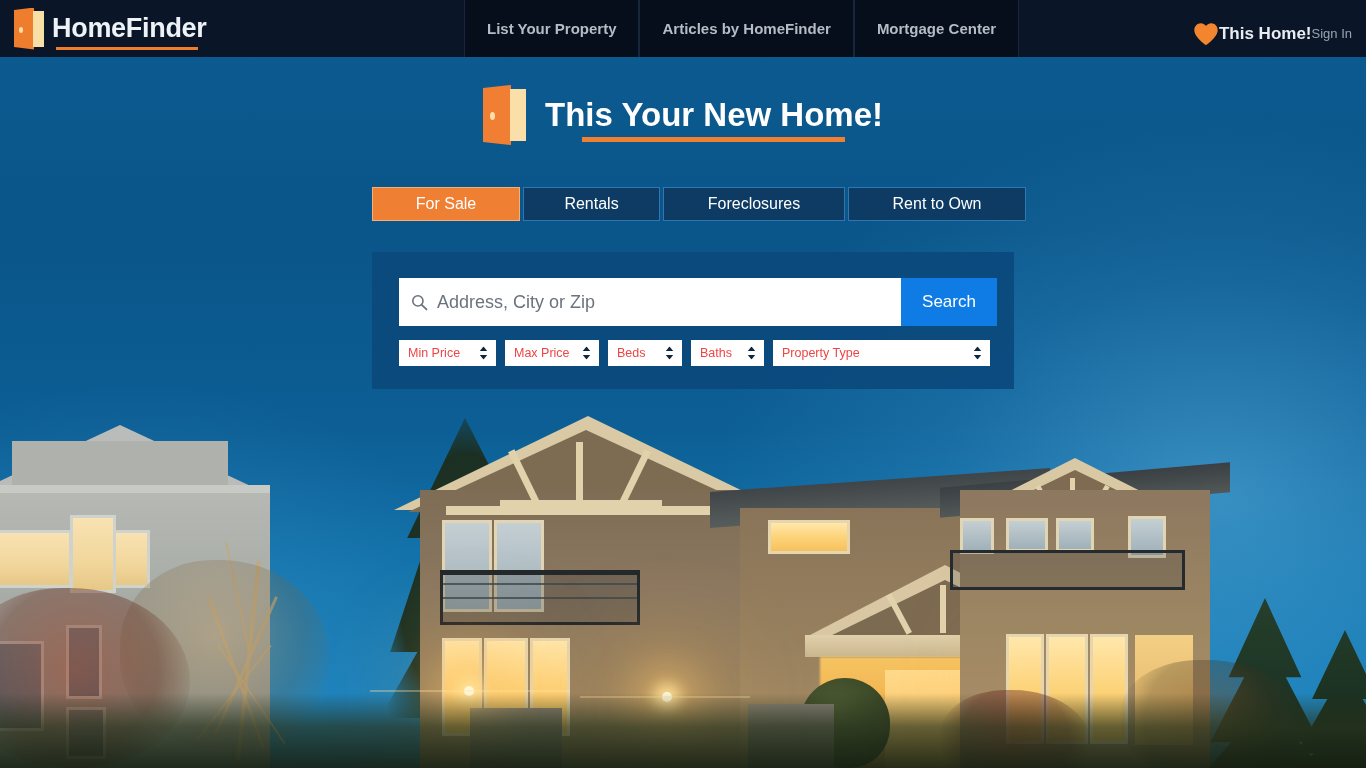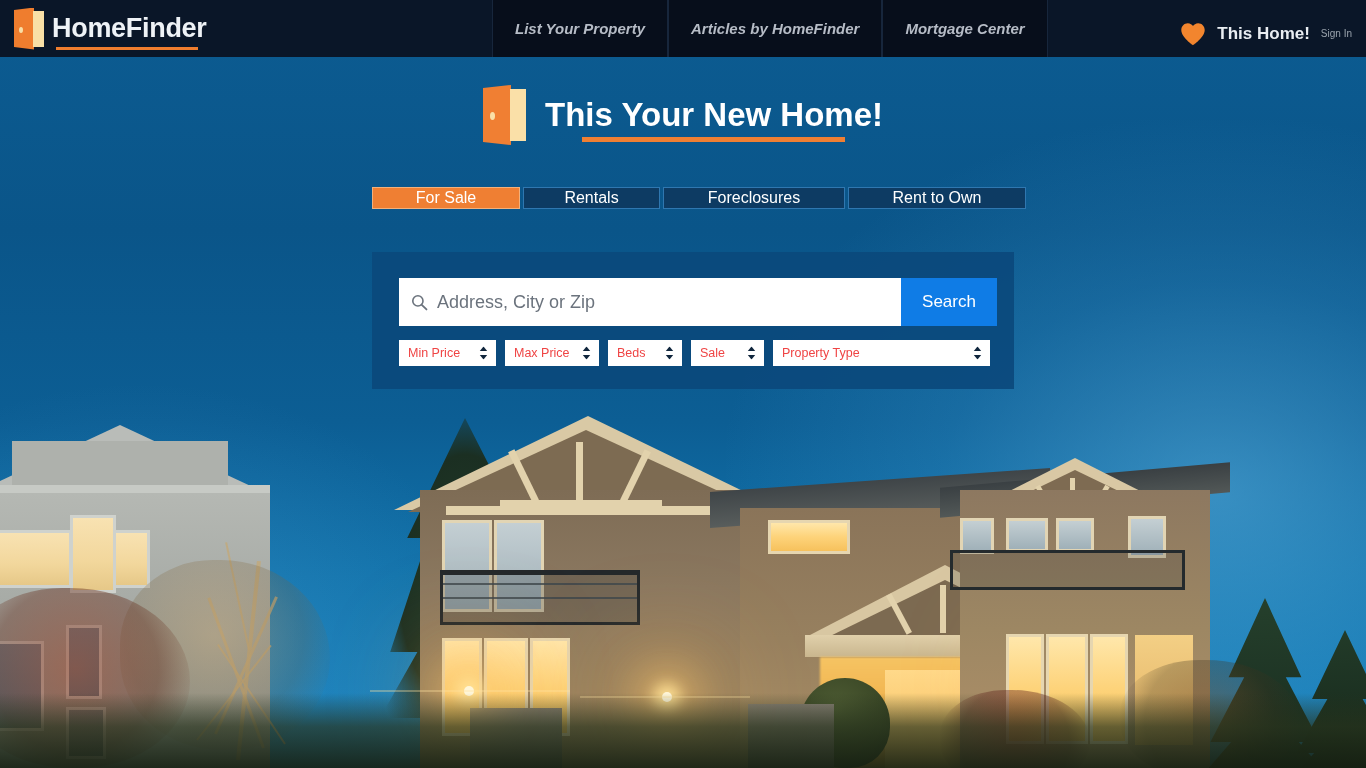--- a/index.html
+++ b/index.html
@@ -220,39 +220,39 @@
   }
   .logo-text-wrap { position: relative; }
   .logo-text {
     font-size: 27px; font-weight: bold; color: #eef2f6; letter-spacing: -0.3px;
   }
   .logo-underline {
     position: absolute; left: 4px; bottom: -6px; width: 142px; height: 3px;
     background: #ef7d2e;
   }
   .nav-center {
-    position: absolute; left: 492px; top: 0; height: 57px; display: flex; font-style: italic;
+    position: absolute; left: 464px; top: 0; height: 57px; display: flex;
   }
   .nav-item {
     height: 57px; display: flex; align-items: center; justify-content: center;
     padding: 0 22px;
     color: #b6bcc6; font-size: 15px; font-weight: bold;
     border-left: 1px solid #17263c; border-right: 1px solid #17263c;
     background: #070e1b;
     cursor: pointer; white-space: nowrap;
   }
   .nav-right {
     position: absolute; right: 14px; top: 0; height: 67px;
-    display: flex; align-items: center; gap: 11px;
+    display: flex; align-items: center; 
   }
   .heart-icon { width: 26px; height: 24px; display: block; }
   .this-home {
     color: #e9edf2; font-size: 17px; font-weight: bold; cursor: pointer;
   }
-  .sign-in { color: #9aa3ad; font-size: 10px; cursor: pointer; }
+  .sign-in { color: #9aa3ad; font-size: 13px; cursor: pointer; }
 
   
   .hero { position: absolute; left: 0; top: 57px; width: 1366px; height: 711px; z-index: 30; }
   .hero-title-row {
     position: absolute; left: 0; top: 28px; width: 1366px;
     display: flex; align-items: center; justify-content: center; gap: 18px;
   }
   .hero-door { position: relative; width: 44px; height: 60px; }
   .hd-panel {
     position: absolute; left: 0; top: 0; width: 28px; height: 60px;
@@ -273,21 +273,21 @@
   .hero-underline {
     position: absolute; left: 582px; top: 80px; width: 263px; height: 5px;
     background: #ef7f33;
   }
 
   
   .tabs {
     position: absolute; left: 372px; top: 130px; display: flex;
   }
   .tab {
-    height: 22px; display: flex; align-items: center; justify-content: center;
+    height: 34px; display: flex; align-items: center; justify-content: center;
     color: #ffffff; font-size: 16px; cursor: pointer;
     background: #0d3b63; border: 1px solid #2f77b0;
     margin-right: 3px;
   }
   .tab.active { background: #ef7f33; border-color: #f3b07a; }
   .tab.t1 { width: 148px; }
   .tab.t2 { width: 137px; }
   .tab.t3 { width: 182px; }
   .tab.t4 { width: 178px; margin-right: 0; }
 
@@ -533,21 +533,21 @@
 
         <div class="sel w3">
           <span>Beds</span>
           <svg class="sel-arrows" viewBox="0 0 9 13">
             <polygon points="4.5,0 8.2,4.6 0.8,4.6" fill="#10263d"></polygon>
             <polygon points="4.5,13 8.2,8.4 0.8,8.4" fill="#10263d"></polygon>
           </svg>
         </div>
 
         <div class="sel w4">
-          <span>Sale</span>
+          <span>Baths</span>
           <svg class="sel-arrows" viewBox="0 0 9 13">
             <polygon points="4.5,0 8.2,4.6 0.8,4.6" fill="#10263d"></polygon>
             <polygon points="4.5,13 8.2,8.4 0.8,8.4" fill="#10263d"></polygon>
           </svg>
         </div>
 
         <div class="sel w5">
           <span>Property Type</span>
           <svg class="sel-arrows" viewBox="0 0 9 13">
             <polygon points="4.5,0 8.2,4.6 0.8,4.6" fill="#10263d"></polygon>

